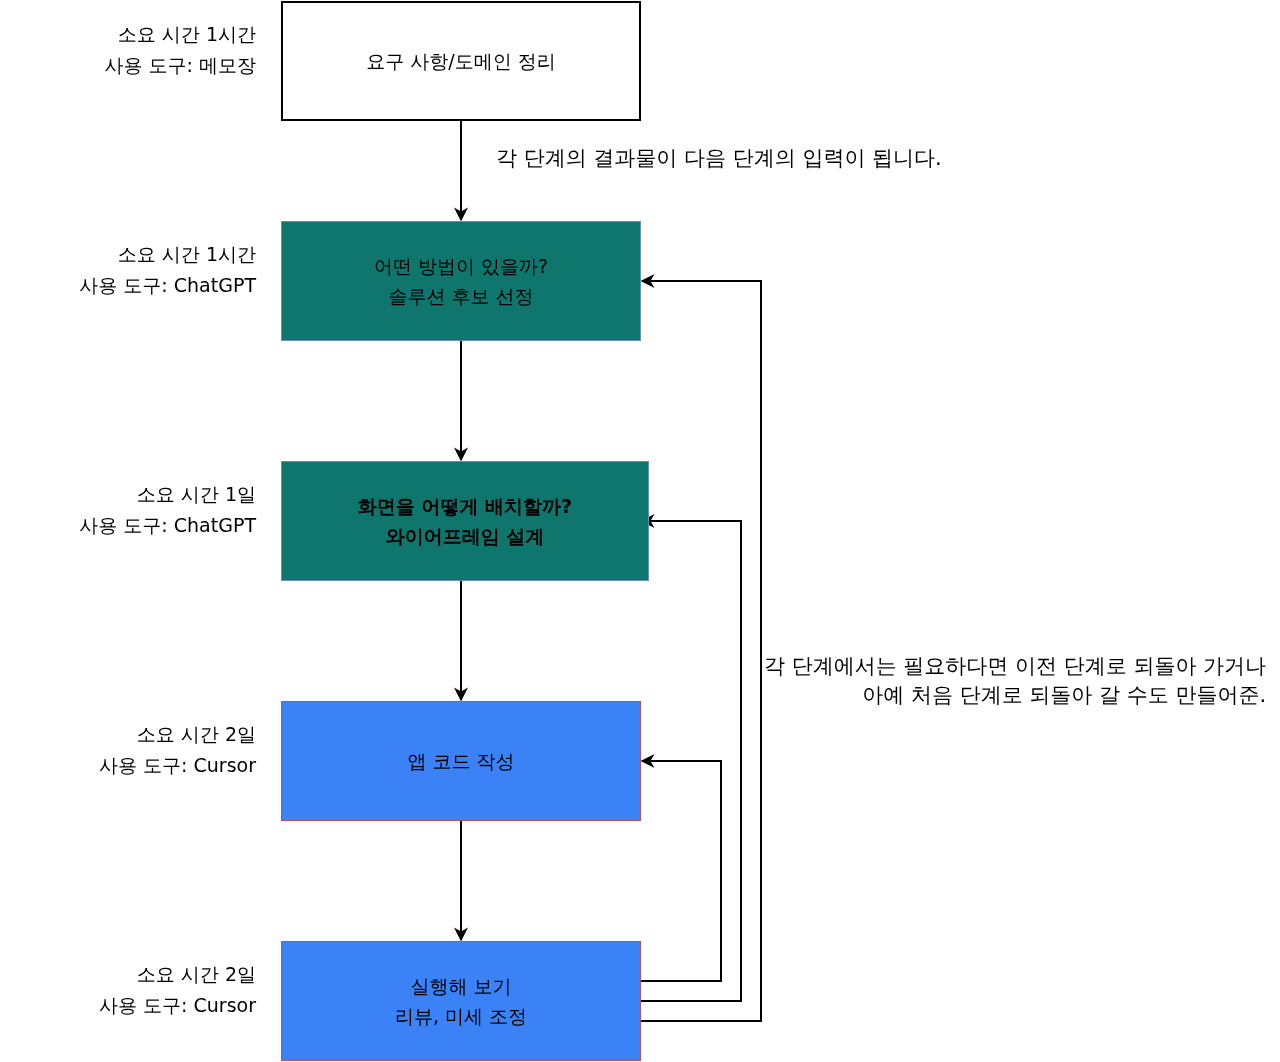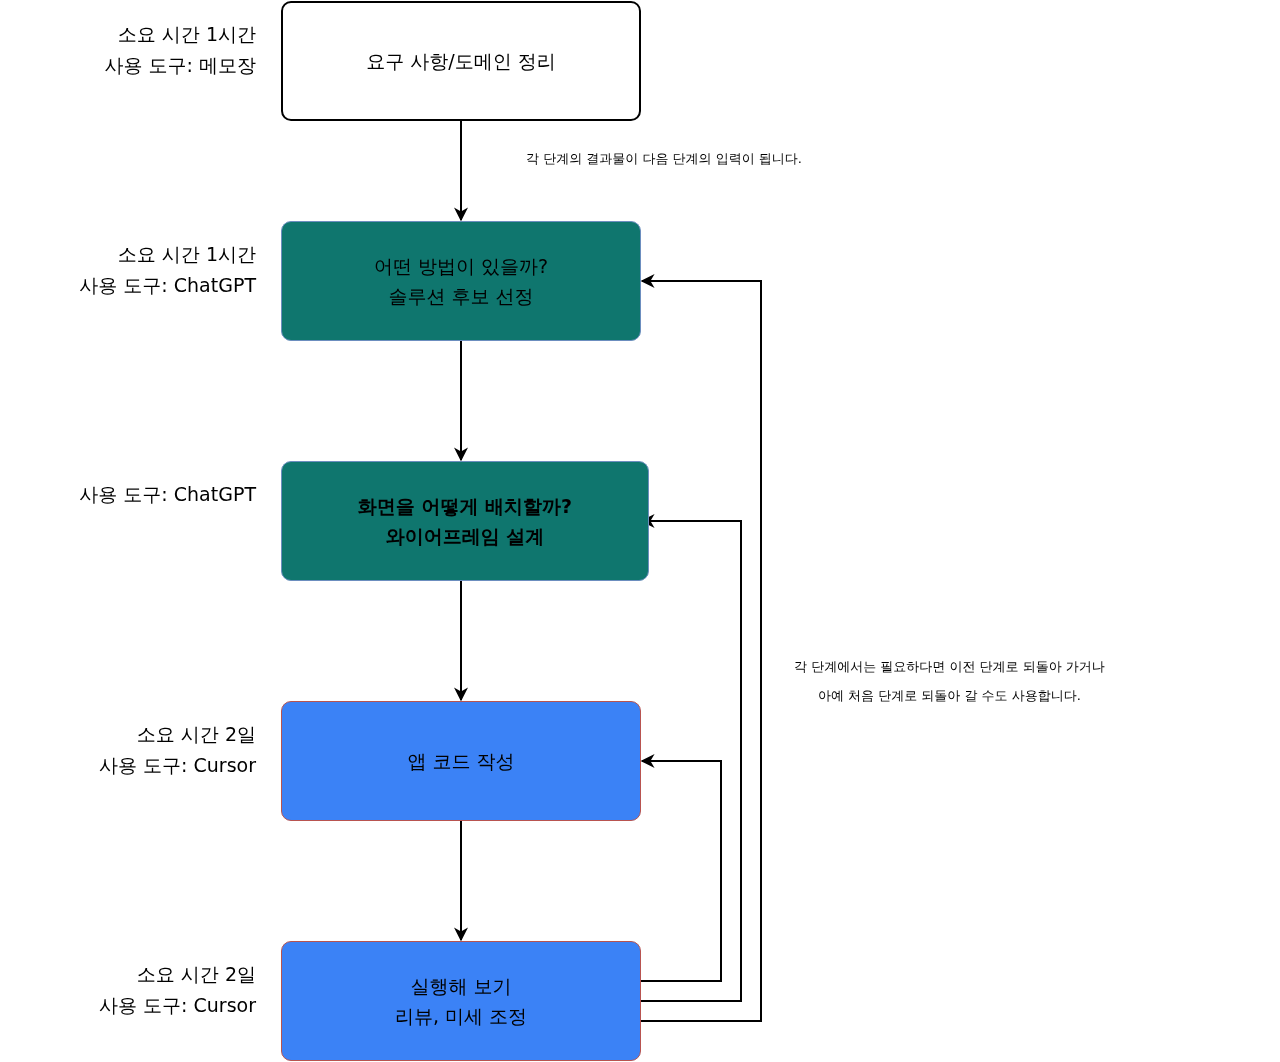--- a/index.html
+++ b/index.html
@@ -1,27 +1,27 @@
 <!DOCTYPE html>
 <html><head>
 <meta charset="utf-8">
 <style>
   html, body { margin: 0; padding: 0; background: #ffffff; }
   body { width: 1280px; height: 1062px; position: relative; overflow: hidden;
          font-family: "DejaVu Sans", "Liberation Sans", sans-serif; color: #000; }
   svg.edges { position: absolute; left: 0; top: 0; }
   .box { position: absolute; box-sizing: border-box; display: flex; flex-direction: column;
          align-items: center; justify-content: center; text-align: center;
-         font-size: 19px; line-height: 30px; border-width: 1.5px; border-style: solid; border-radius: 10px; }
+         font-size: 19px; line-height: 30px; border-width: 1.5px; border-style: solid; }
   .box.white { background: #ffffff; border: 2px solid #000000; }
   .box.blue { background: #0f766e; border-color: #6c8ebf; }
   .box.red { background: #3b82f6; border-color: #b85450; }
   .side { position: absolute; right: calc(1280px - 256px); text-align: right;
           font-size: 19px; line-height: 31px; white-space: nowrap; }
-  .note { position: absolute; font-size: 13px; line-height: 29px; white-space: nowrap; text-align: center; margin-left: 30px; }
+  .note { position: absolute; font-size: 21px; line-height: 29px; white-space: nowrap; text-align: right; }
 </style>
 </head>
 <body>
 
 <svg class="edges" width="1280" height="1062" xmlns="http://www.w3.org/2000/svg">
   <defs>
     <marker id="arrow" viewBox="0 0 10 10" refX="9" refY="5" markerWidth="7" markerHeight="7" orient="auto-start-reverse">
       <path d="M0,0 L10,5 L0,10 L3,5 z" fill="#000"></path>
     </marker>
   </defs>
@@ -38,20 +38,21 @@
 
 <div class="side" style="top:19px;">
   <div>소요 시간 1시간</div>
   <div>사용 도구: 메모장</div>
 </div>
 <div class="side" style="top:239px;">
   <div>소요 시간 1시간</div>
   <div>사용 도구: ChatGPT</div>
 </div>
 <div class="side" style="top:479px;">
+  <div>소요 시간 1일</div>
   <div>사용 도구: ChatGPT</div>
 </div>
 <div class="side" style="top:719px;">
   <div>소요 시간 2일</div>
   <div>사용 도구: Cursor</div>
 </div>
 <div class="side" style="top:959px;">
   <div>소요 시간 2일</div>
   <div>사용 도구: Cursor</div>
 </div>
@@ -73,14 +74,14 @@
 <div class="box red" style="left:281px; top:941px; width:360px; height:120px;">
   <div>실행해 보기</div>
   <div>리뷰, 미세 조정</div>
 </div>
 
 <div class="note" style="left:496px; top:144px;">
   <div>각 단계의 결과물이 다음 단계의 입력이 됩니다.</div>
 </div>
 <div class="note" style="left:764px; top:652px;">
   <div>각 단계에서는 필요하다면 이전 단계로 되돌아 가거나</div>
-  <div>아예 처음 단계로 되돌아 갈 수도 사용합니다.</div>
+  <div>아예 처음 단계로 되돌아 갈 수도 만들어준.</div>
 </div>
 
 </body></html>

